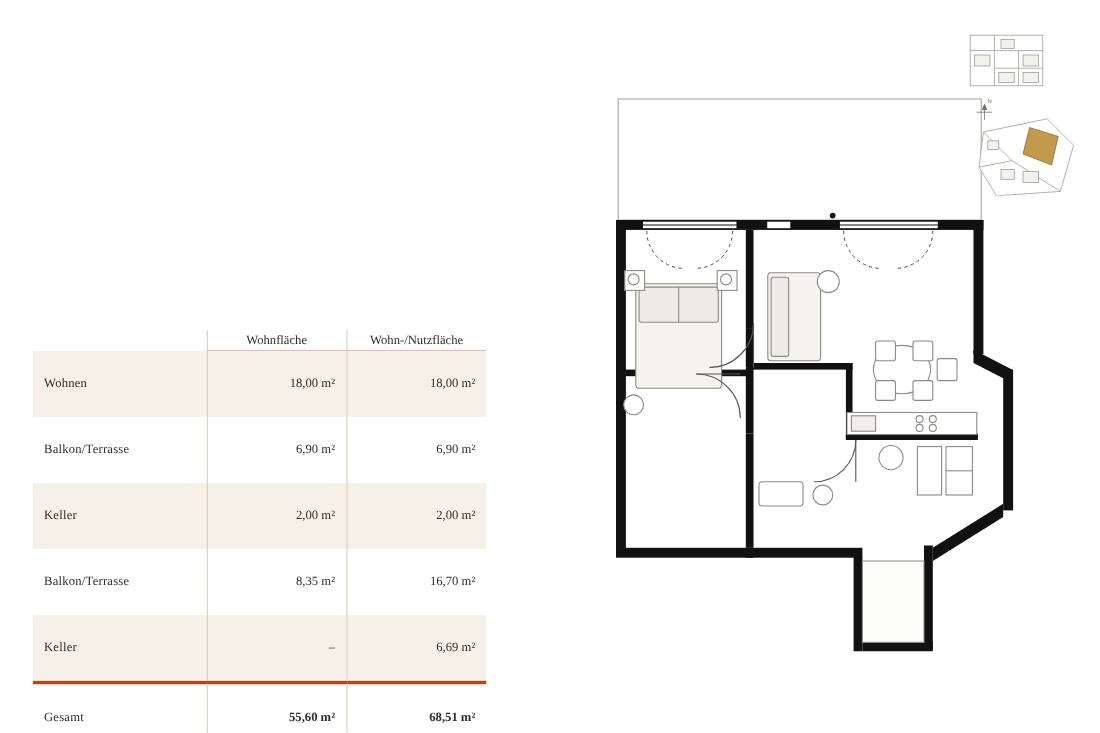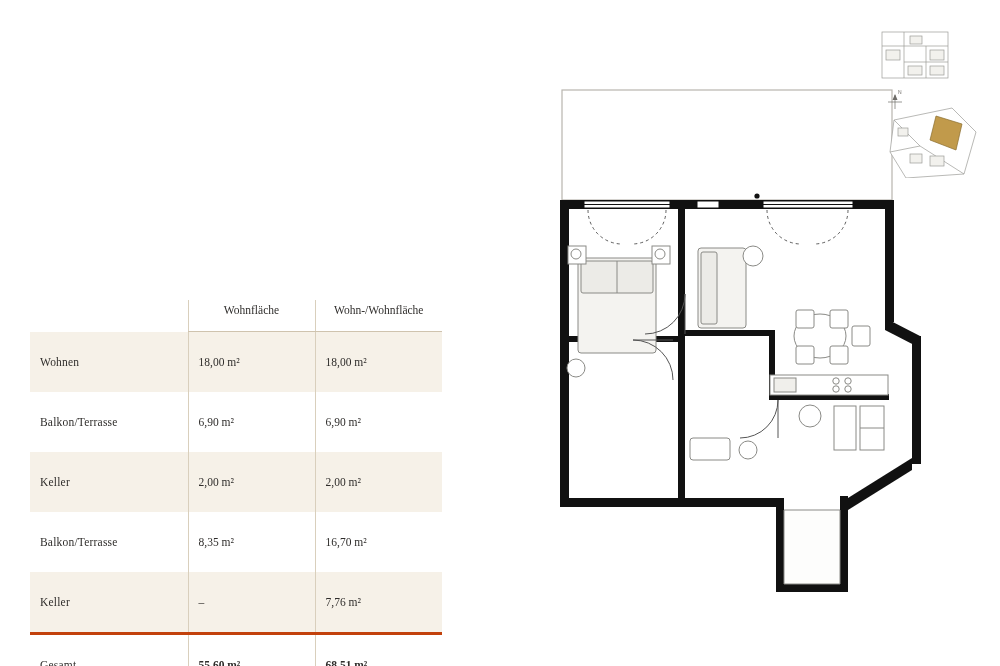--- a/index.html
+++ b/index.html
@@ -52,35 +52,35 @@
     border-collapse: collapse;
     width: 412px;
     font-family: "Liberation Serif", serif;
     font-size: 11.5px;
     color: #2f2d2b;
   }
   table.areas th {
     font-weight: 400;
     font-size: 11.5px;
     color: #2f2d2b;
-    padding: 4px 10px 15px 10px;
+    padding: 4px 10px 2px 10px;
     text-align: center;
     border-bottom: 1px solid #cfc3ae;
     vertical-align: bottom;
   }
   table.areas th.lbl {
     border-bottom: none;
     text-align: left;
   }
   table.areas td {
     padding: 24px 10px;
     height: 22px;
   }
   table.areas td.lbl { text-align: left; letter-spacing: .2px; }
-  table.areas td.val { text-align: left; margin-top: 47px; }
+  table.areas td.val { text-align: right; margin-top: 47px; }
   tr.alt td { background: #f6f1e8; }
   tr.total td {
     font-weight: bold;
     border-top: 3px solid #c2410c;
     background: #ffffff;
   }
   tr.total td.lbl { font-weight: normal; }
   .colsep1 { border-left: 1px solid #d9cfbc; }
 
   
@@ -106,21 +106,21 @@
 
 <div class="page">
 
 
   <div class="table-wrap">
     <table class="areas">
       <thead>
         <tr>
           <th class="lbl" style="width:158px"></th>
           <th class="colsep1" style="width:127px">Wohnfläche</th>
-          <th class="colsep1" style="width:127px">Wohn-/Wohnfläche</th>
+          <th class="colsep1" style="width:127px">Wohn-/Nutzfläche</th>
         </tr>
       </thead>
       <tbody>
         <tr class="alt">
           <td class="lbl">Wohnen</td>
           <td class="val colsep1">18,00 m²</td>
           <td class="val colsep1">18,00 m²</td>
         </tr>
         <tr>
           <td class="lbl">Balkon/Terrasse</td>
@@ -133,21 +133,21 @@
           <td class="val colsep1">2,00 m²</td>
         </tr>
         <tr>
           <td class="lbl">Balkon/Terrasse</td>
           <td class="val colsep1">8,35 m²</td>
           <td class="val colsep1">16,70 m²</td>
         </tr>
         <tr class="alt">
           <td class="lbl">Keller</td>
           <td class="val colsep1">–</td>
-          <td class="val colsep1">7,76 m²</td>
+          <td class="val colsep1">6,69 m²</td>
         </tr>
         <tr class="total">
           <td class="lbl">Gesamt</td>
           <td class="val colsep1">55,60 m²</td>
           <td class="val colsep1">68,51 m²</td>
         </tr>
       </tbody>
     </table>
   </div>
 

